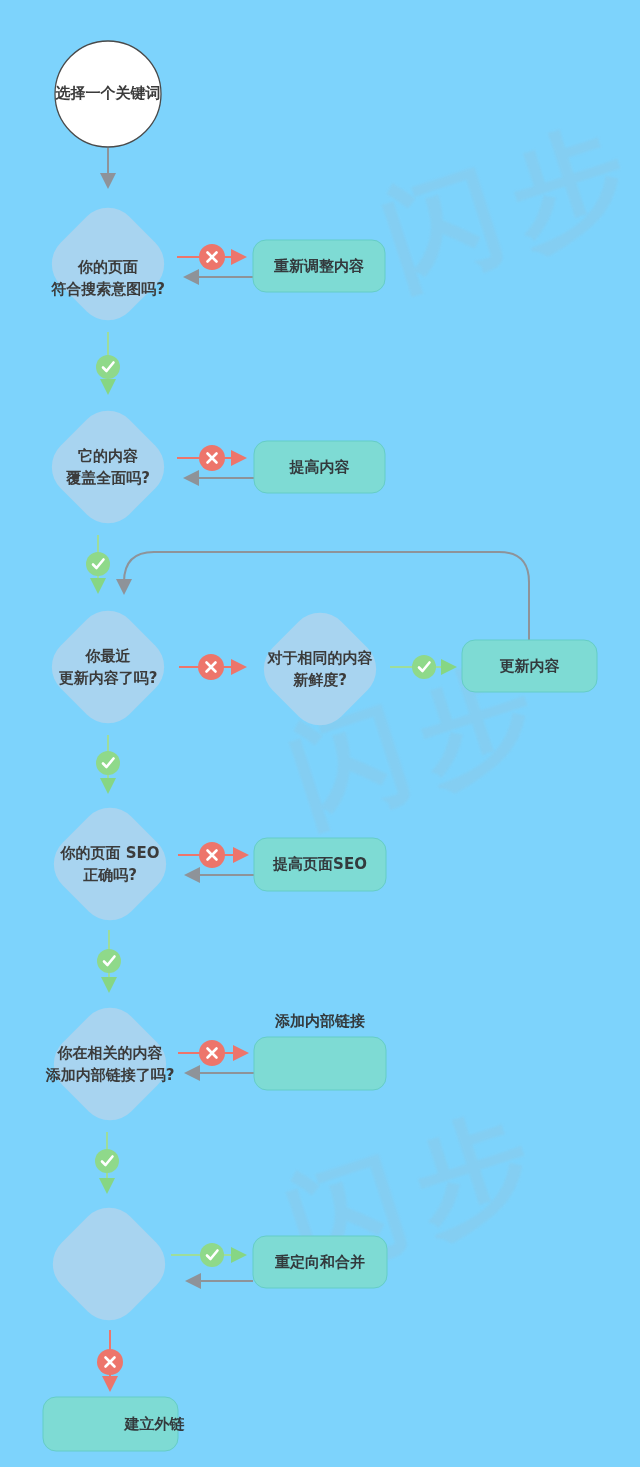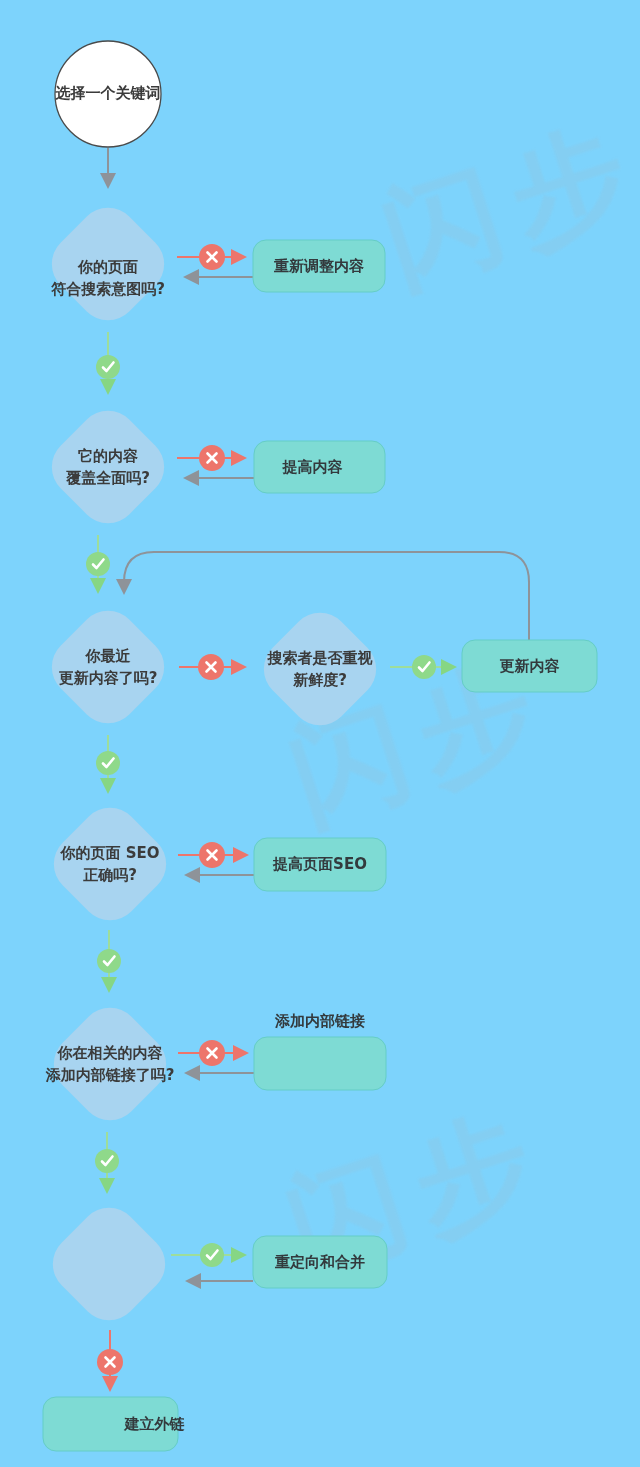--- a/index.html
+++ b/index.html
@@ -169,33 +169,33 @@
   </div>
   <div class="node-label" style="left:33px;top:445px;width:150px;">
     <span>它的内容</span>
     <span>覆盖全面吗?</span>
   </div>
   <div class="node-label" style="left:33px;top:645px;width:150px;">
     <span>你最近</span>
     <span>更新内容了吗?</span>
   </div>
   <div class="node-label" style="left:235px;top:647px;width:170px;">
-    <span>搜索者是否重视</span>
+    <span>对于相同的内容</span>
     <span>新鲜度?</span>
   </div>
   <div class="node-label" style="left:20px;top:842px;width:180px;">
     <span>你的页面 SEO</span>
     <span>正确吗?</span>
   </div>
   <div class="node-label" style="left:15px;top:1042px;width:190px;">
     <span>你在相关的内容</span>
     <span>添加内部链接了吗?</span>
   </div>
 
   <div class="box-label" style="left:253px;top:240px;width:132px;height:52px;">重新调整内容</div>
-  <div class="box-label" style="left:247px;top:441px;width:131px;height:52px;">提高内容</div>
+  <div class="box-label" style="left:254px;top:441px;width:131px;height:52px;">提高内容</div>
   <div class="box-label" style="left:462px;top:640px;width:135px;height:52px;">更新内容</div>
   <div class="box-label" style="left:254px;top:838px;width:132px;height:53px;">提高页面SEO</div>
   <div class="box-label" style="left:254px;top:995px;width:132px;height:53px;font-family:Liberation Mono, monospace;">添加内部链接</div>
   <div class="box-label" style="left:253px;top:1236px;width:134px;height:52px;border-radius:18px;">重定向和合并</div>
   <div class="box-label" style="left:43px;top:1397px;width:135px;height:54px;margin-left:44px;">建立外链</div>
 
 </div>
 
 </body></html>

